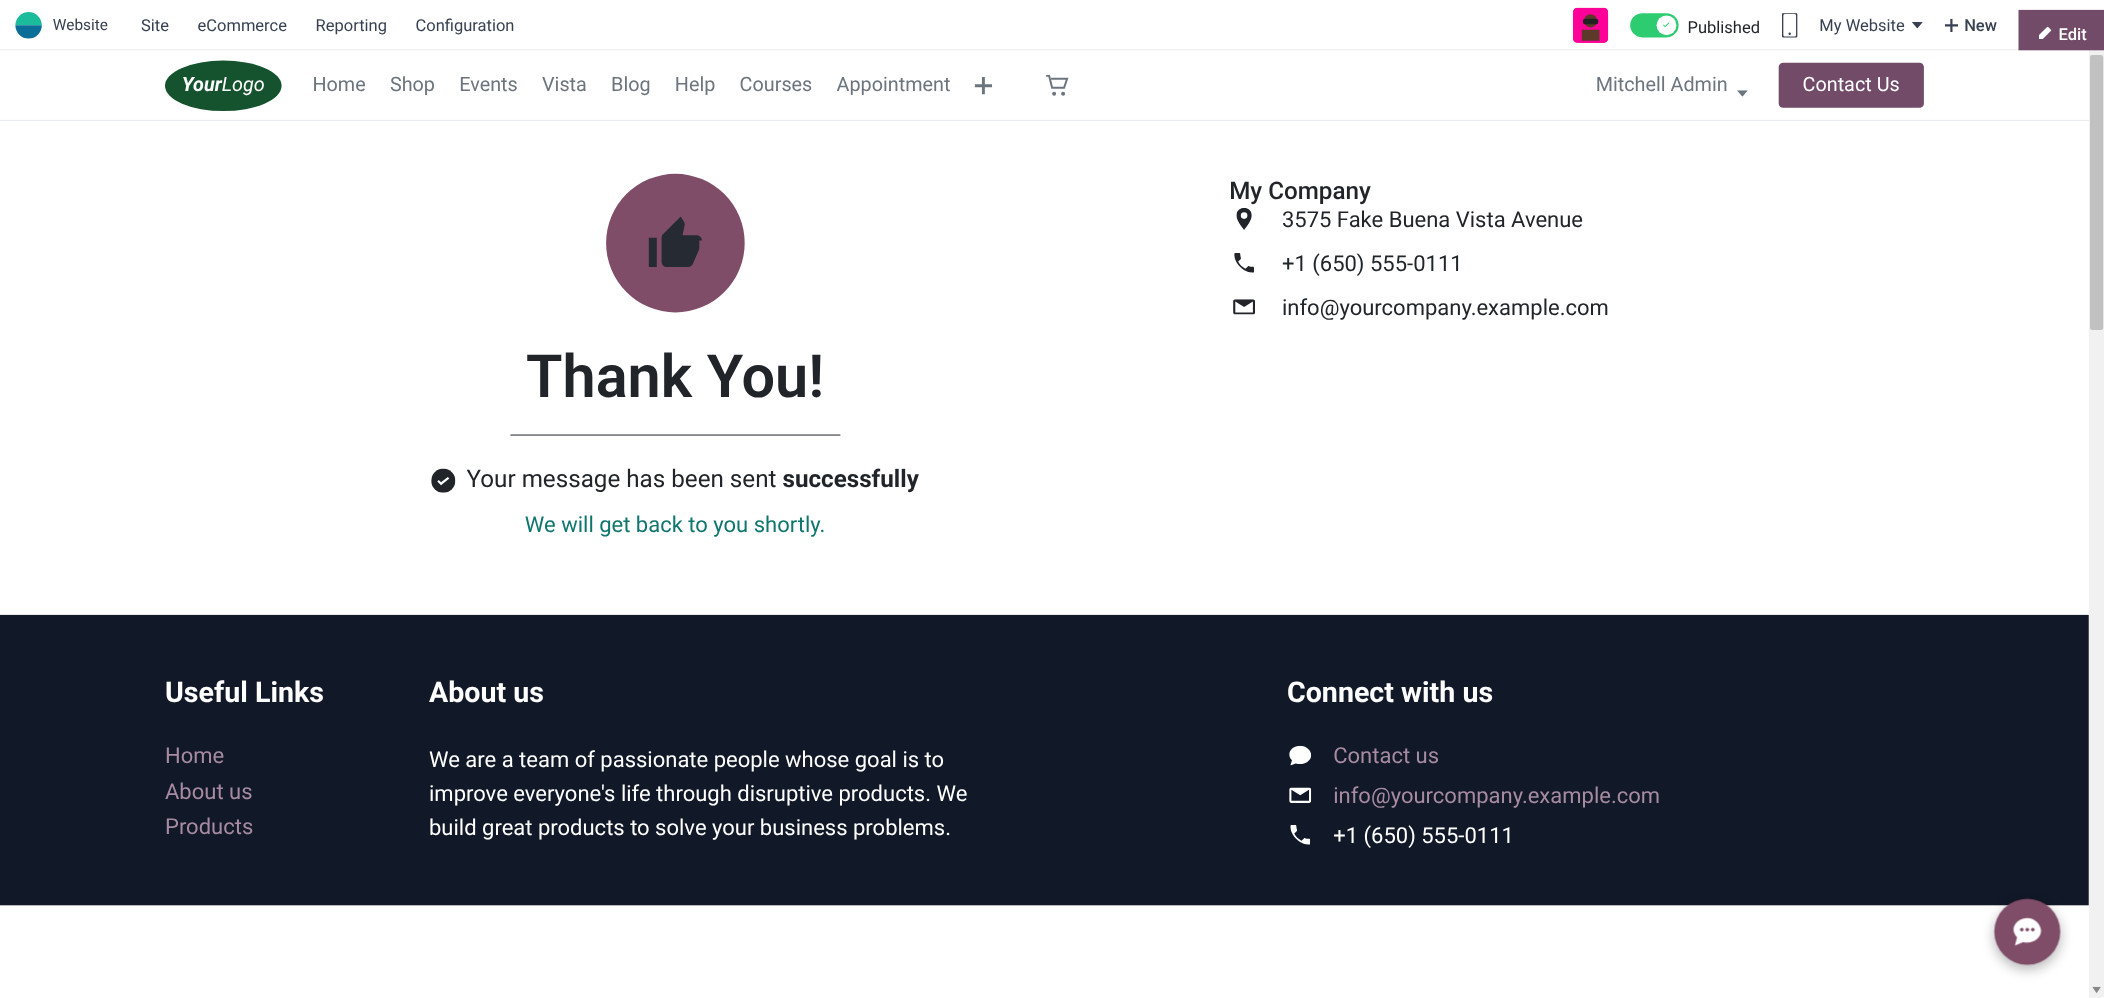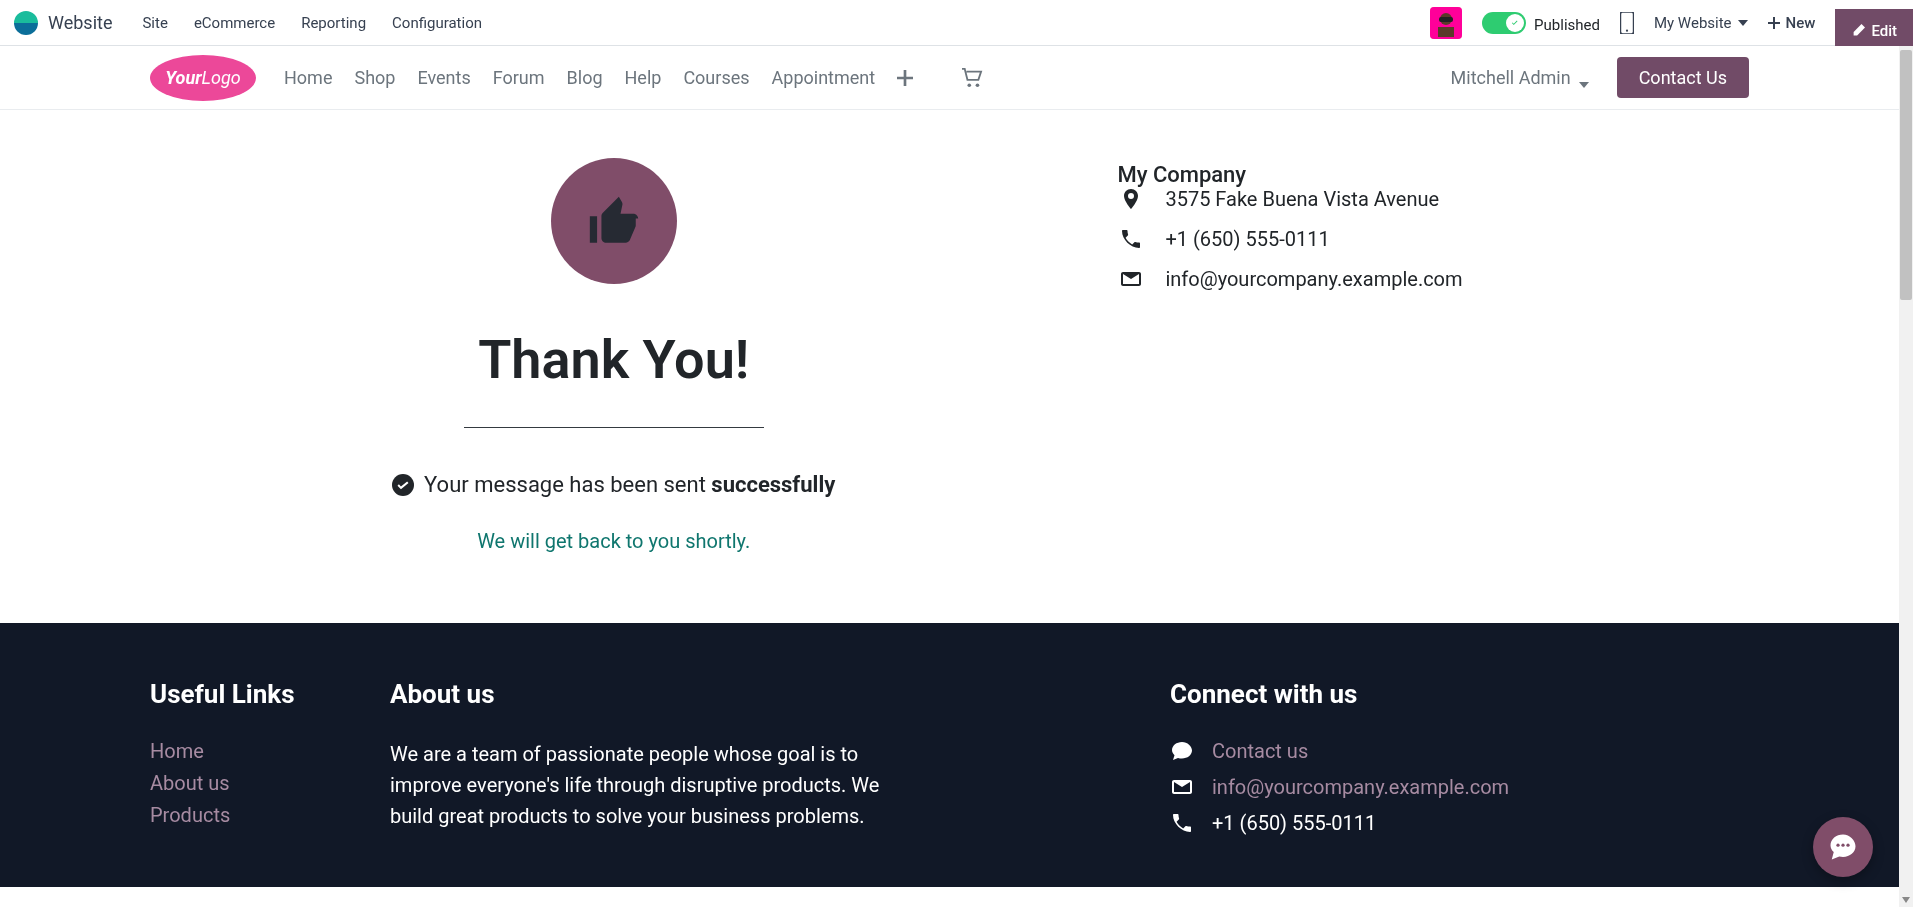--- a/index.html
+++ b/index.html
@@ -6,21 +6,21 @@
   body { font-family: -apple-system, BlinkMacSystemFont, "Segoe UI", Roboto, sans-serif; color: #212529; overflow-x: hidden; }
   a { text-decoration: none; color: inherit; }
   svg { display: block; }
 
   
   .admin-bar { display: flex; align-items: center; height: 46px; background: #fff; border-bottom: 1px solid #dee2e6; padding: 0 0 0 14px; font-size: 15px; }
   .brand-icon { width: 24px; height: 24px; margin-right: 10px; position: relative; }
   .brand-icon .c1 { position:absolute; width:24px; height:12px; background:#1abc9c; border-radius:12px 12px 0 0; top:0; }
   .brand-icon .c2 { position:absolute; width:24px; height:12px; background:#0b6e99; border-radius:0 0 12px 12px; bottom:0; }
   .admin-menu { display:flex; align-items:center; gap: 26px; }
-  .admin-menu .app-name { font-size: 18px; color:#374151; margin-right: 4px; }
+  .admin-menu .app-name { font-size: 14px; color:#374151; margin-right: 4px; }
   .admin-menu a { color:#374151; cursor:pointer; }
   .admin-right { margin-left:auto; display:flex; align-items:center; gap: 20px; height:100%; }
   .avatar { width:32px; height:32px; border-radius:4px; background:#f3a5b1; display:flex; align-items:center; justify-content:center; overflow:hidden; }
   .toggle-published { display:flex; align-items:flex-end; gap:8px; }
   .toggle { width:44px; height:22px; background:#2ecc71; border-radius:11px; position:relative; cursor:pointer; }
   .toggle .knob { position:absolute; right:2px; top:2px; width:18px; height:18px; background:#fff; border-radius:50%; display:flex; align-items:center; justify-content:center; }
   .knob-check { width:10px; height:10px; fill:#2ecc71; }
   .phone-icon { width:14px; height:22px; fill:#374151; }
   .my-website { display:flex; align-items:center; gap:6px; color:#374151; cursor:pointer; }
   .caret { width:10px; height:6px; }
@@ -31,33 +31,33 @@
 
   
   .page-wrap { position: absolute; top:46px; bottom:0; left:0; right:14px; overflow-y: scroll; background:#fff; }
   .scrollbar { position:absolute; right:0; top:46px; bottom:0; width:14px; background:#f1f1f1; }
   .scrollbar .thumb { position:absolute; left:1px; right:1px; height:250px; background:#c1c1c1; border-radius:2px; top:4px; }
   .scrollbar .arrow-up, .scrollbar .arrow-down { position:absolute; left:0; right:0; height:14px; display:flex; align-items:center; justify-content:center; }
   .scrollbar .arrow-up { top:0; } .scrollbar .arrow-down { bottom:0; }
 
   
   .site-nav { height:64px; display:flex; align-items:center; padding: 0 150px 0 150px; border-bottom:1px solid #e9ecef; }
-  .logo { width:106px; height:46px; background:#ec4899; border-radius:50%/50%; display:flex; align-items:center; justify-content:center; color:#fff; font-style:italic; font-weight:bold; font-size:18px; margin-right: 28px; }
+  .logo { width:106px; height:46px; background:#14532d; border-radius:50%/50%; display:flex; align-items:center; justify-content:center; color:#fff; font-style:italic; font-weight:bold; font-size:18px; margin-right: 28px; }
   .logo span em { font-style:italic; font-weight:400; }
   .nav-links { display:flex; align-items:center; gap: 22px; font-size:18px; color:#6c757d; }
   .nav-links a { cursor:pointer; }
   .nav-plus { width:16px; height:16px; fill:#6c757d; cursor:pointer; }
   .cart-icon { width:22px; height:20px; fill:#6c757d; margin-left: 26px; cursor:pointer; }
   .nav-right { margin-left:auto; display:flex; align-items:center; gap: 28px; }
   .user-dd { display:flex; align-items:flex-end; gap:8px; color:#6c757d; font-size:18px; cursor:pointer; }
   .contact-btn { background:#714b67; color:#fff; padding: 10px 22px; border-radius:4px; font-size:18px; cursor:pointer; }
 
   
   .main { display:flex; padding: 48px 150px 70px 150px; gap: 40px; }
-  .left-col { flex: 0 0 58%; display:flex; flex-direction:column; align-items:center;gap:16px; }
+  .left-col { flex: 0 0 58%; display:flex; flex-direction:column; align-items:center; }
   .thumb-circle { width:126px; height:126px; border-radius:50%; background:#804d69; display:flex; align-items:center; justify-content:center; margin-bottom: 28px; margin-top: 0; }
   .thumb-icon { width:58px; height:58px; fill:#262a33; }
   .ty-heading { font-size:54px; font-weight:600; color:#212529; margin-bottom: 20px; }
   .hr { width:300px; height:1px; background:#343a40; margin-bottom: 28px; }
   .sent-line { font-size:22px; display:flex; align-items:center; gap:10px; }
   .sent-line .check { width:22px; height:22px; fill:#212529; }
   .sent-line strong { font-weight:700; }
   .shortly { font-size:20px; color:#0f766e; margin-top: 16px; }
 
   .right-col { flex:1; padding-top: 4px; }
@@ -149,21 +149,21 @@
 <div class="page-wrap">
 
   <div class="site-nav">
     <div class="logo">
         <span>Your<em style="font-weight:400">Logo</em></span>
       </div>
     <div class="nav-links">
       <a>Home</a>
       <a>Shop</a>
       <a>Events</a>
-      <a>Forum</a>
+      <a>Vista</a>
       <a>Blog</a>
       <a>Help</a>
       <a>Courses</a>
       <a>Appointment</a>
       <svg class="nav-plus" viewBox="0 0 12 12">
           <path d="M5 0h2v5h5v2H7v5H5V7H0V5h5z"></path>
         </svg>
       <svg class="cart-icon" viewBox="0 0 24 22">
           <path d="M1 1h3l3 12h12l3-9H6" fill="none" stroke="#6c757d" stroke-width="2"></path>
           <circle cx="9" cy="19" r="2"></circle>

